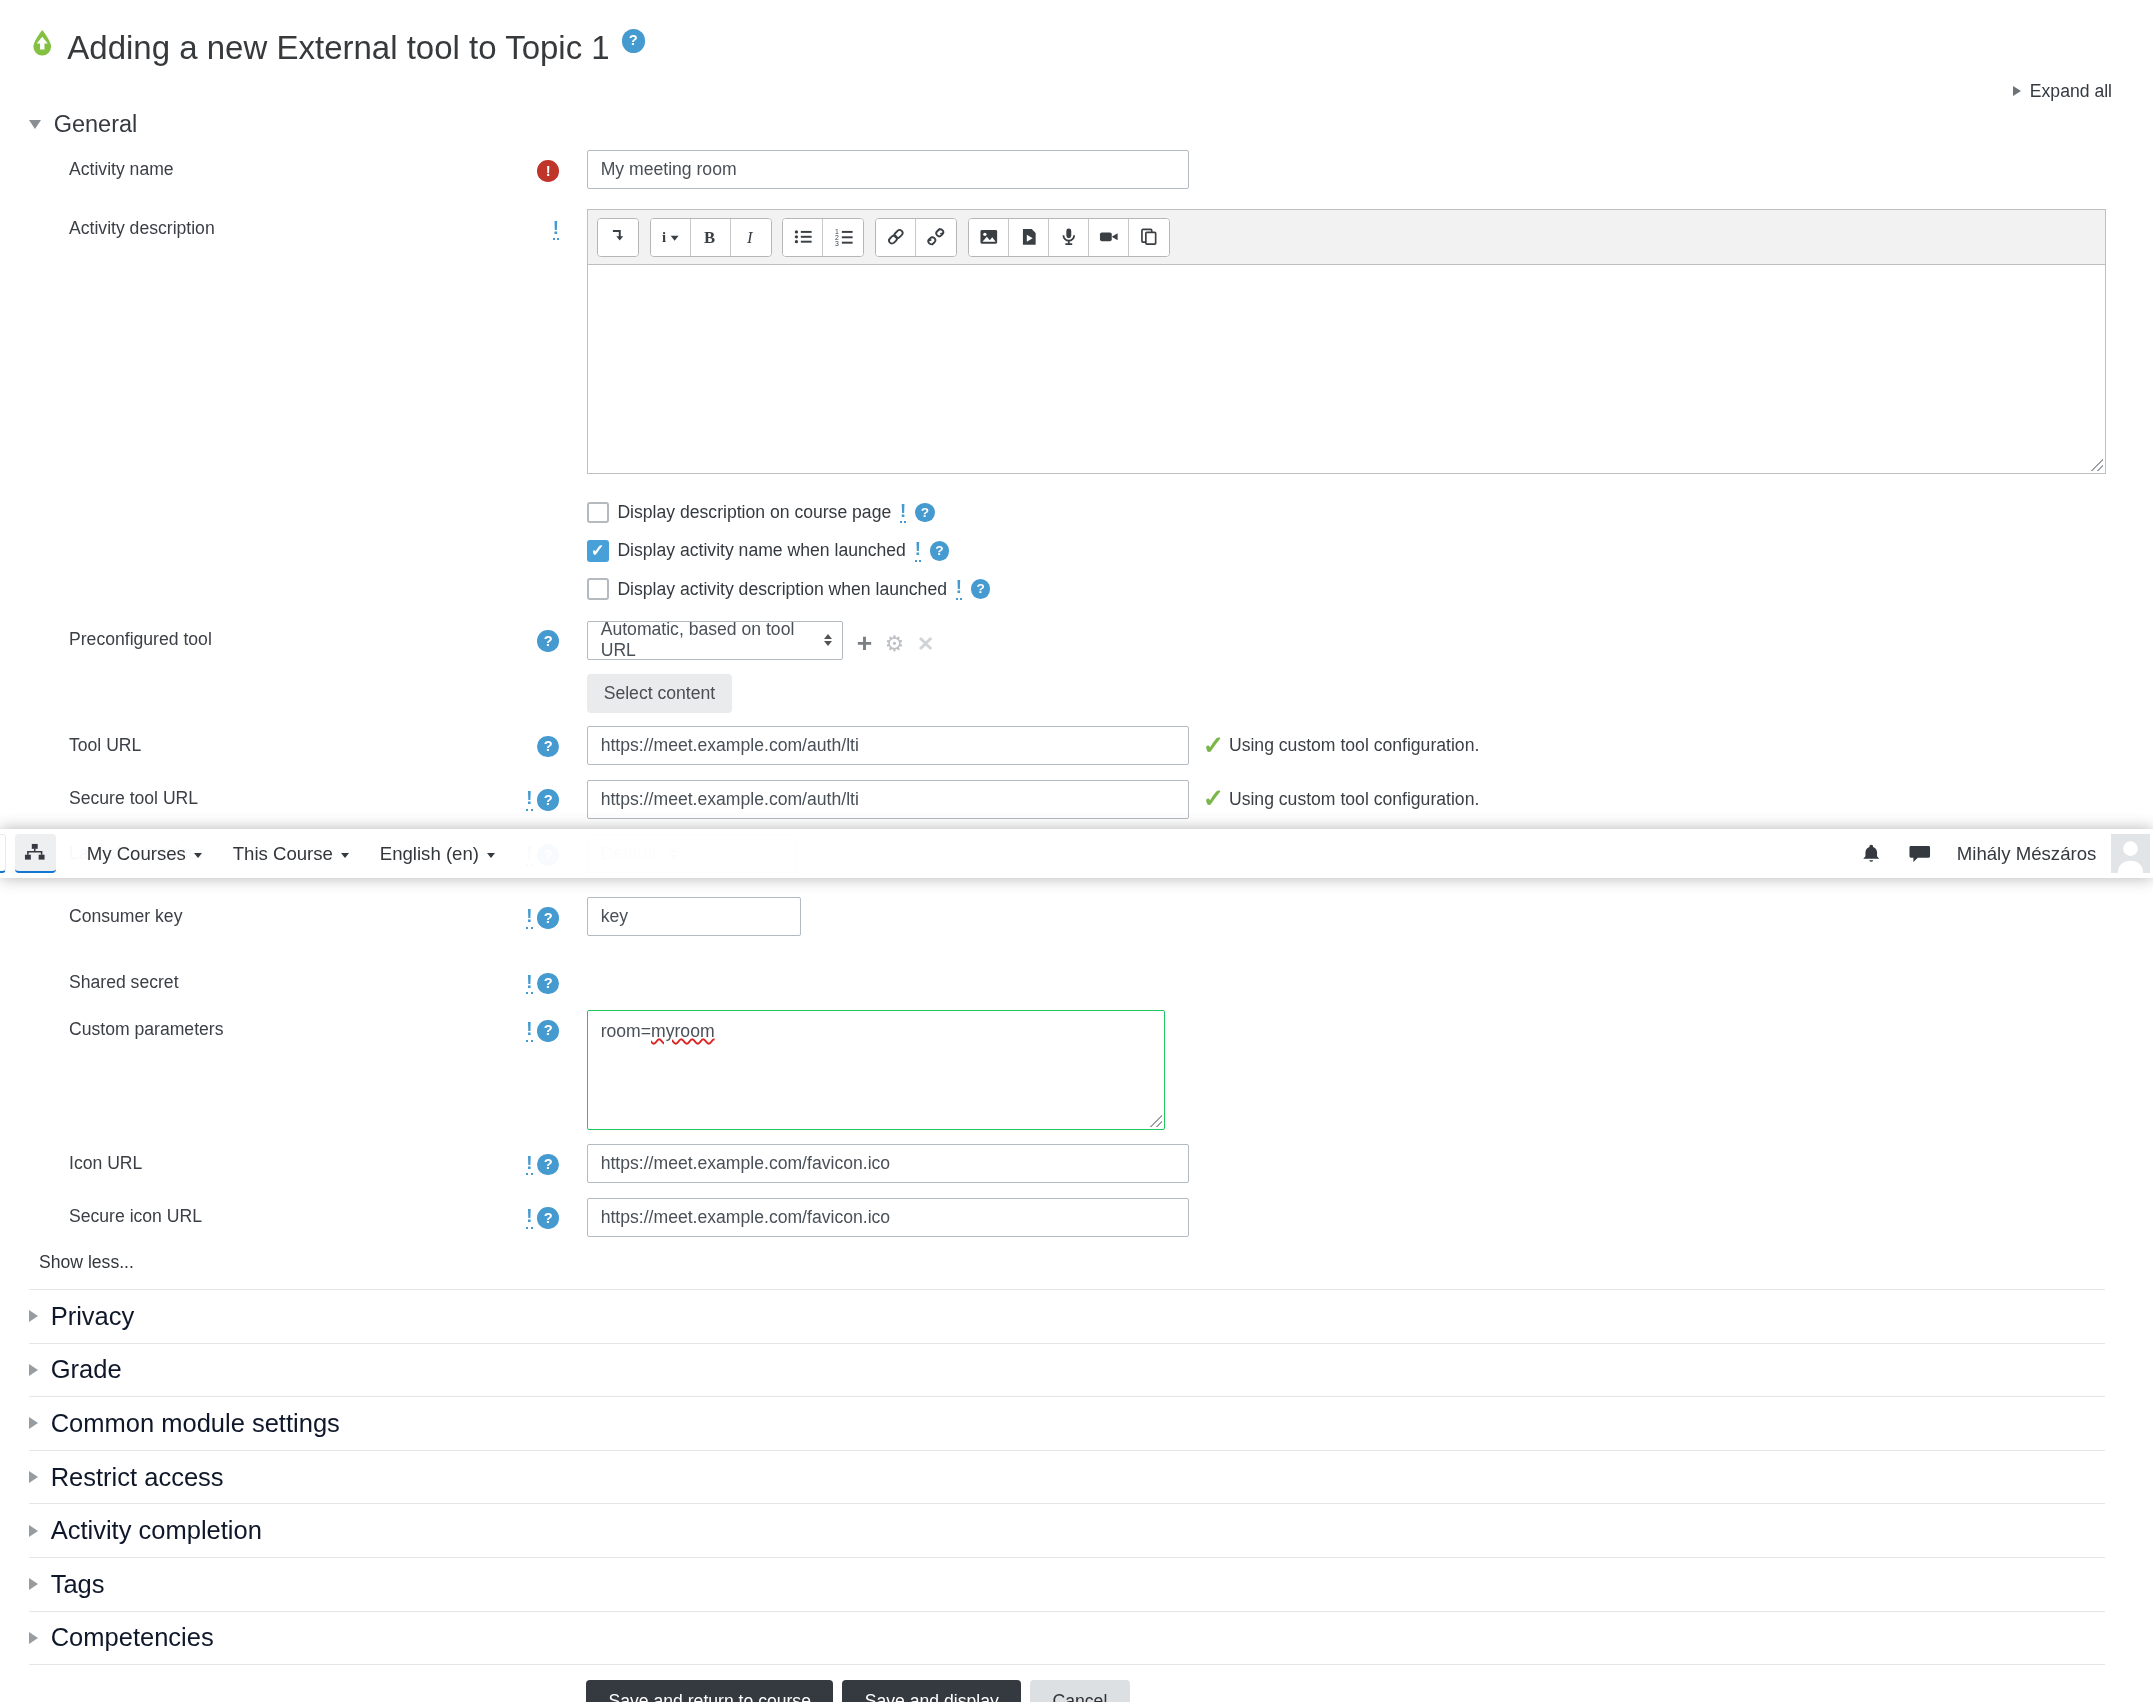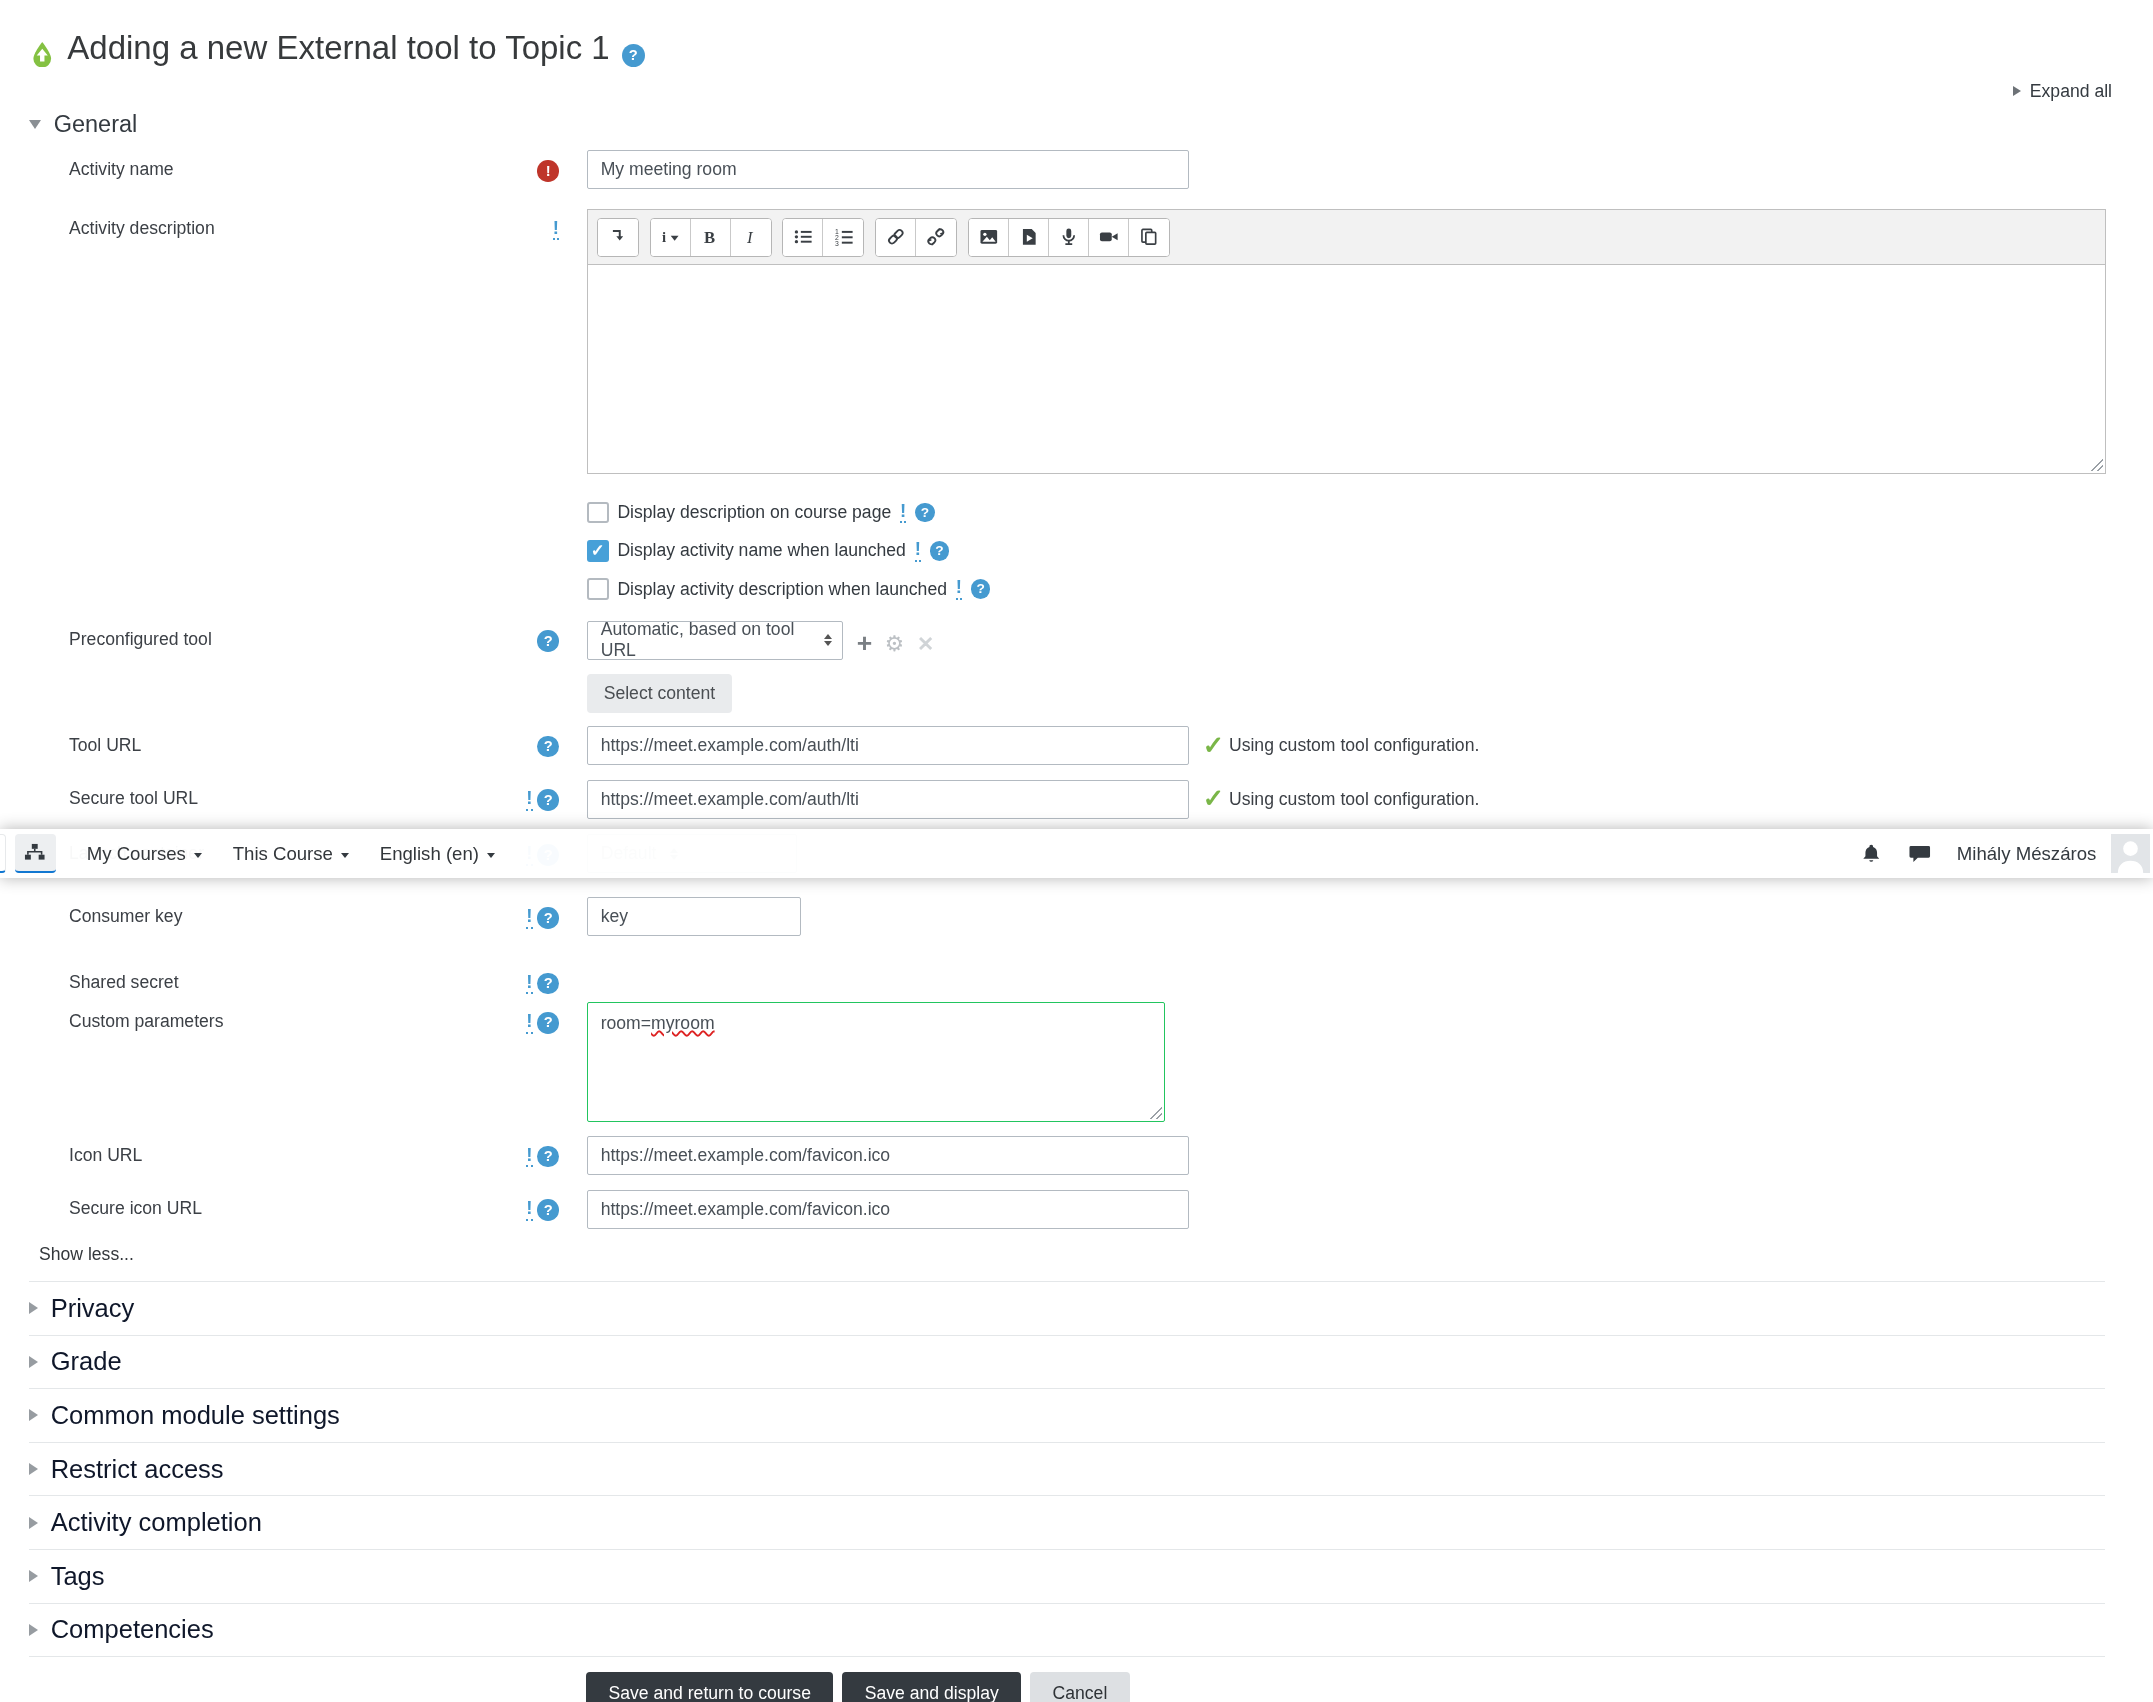--- a/index.html
+++ b/index.html
@@ -3,21 +3,21 @@
 <meta charset="utf-8">
 <style>
   * { box-sizing: border-box; }
   html,body { margin:0; padding:0; }
   body {
     width:2153px; height:1703px; position:relative; overflow:hidden;
     background:#fff; color:#343a40;
     font-family:"Liberation Sans", sans-serif; font-size:17.6px;
   }
   
-  .title-row { display:flex; align-items:flex-end; gap:11.8px; margin:29px 39px 0 29px; }
+  .title-row { display:flex; align-items:flex-start; gap:11.8px; margin:29px 39px 0 29px; }
   .title-row h2 { font-size:33px; font-weight:400; margin:0; color:#373a3c; }
   .expand-row { display:flex; justify-content:flex-end; align-items:center; gap:8.8px; margin:13.7px 41px 0 0; }
   .caret-right { width:0; height:0; border-left:9.8px solid #8a8f94; border-top:6.9px solid transparent; border-bottom:6.9px solid transparent; }
   .caret-down  { width:0; height:0; border-top:9.8px solid #8a8f94; border-left:6.9px solid transparent; border-right:6.9px solid transparent; }
   .section-head { display:flex; align-items:center; gap:12.7px; margin:9.8px 39px 0 29px; }
   .section-head h3 { font-size:23.5px; font-weight:400; margin:0; }
   
   .frm { margin-top:11.8px; }
   .row { display:flex; align-items:flex-start; padding-left:69px; margin-bottom:14.7px; }
   .labelcol { width:490px; flex:none; display:flex; justify-content:space-between; align-items:flex-start; padding-top:8.8px; }
@@ -430,21 +430,21 @@
       <span class="icons">
           <span class="adv-mark">!</span>
           <span class="help-badge">?</span>
         </span>
     </div>
     <div class="inputcol">
       <input class="txt w-key" value="key" style="">
     </div>
   </div>
 
-  <div class="row" style="margin-bottom:8px;">
+  <div class="row" style="margin-bottom:16px;">
     <div class="labelcol">
       <span class="lbl">Shared secret</span>
       <span class="icons">
           <span class="adv-mark">!</span>
           <span class="help-badge">?</span>
         </span>
     </div>
   </div>
 
   <div class="row" style="margin-bottom:13.7px;">

